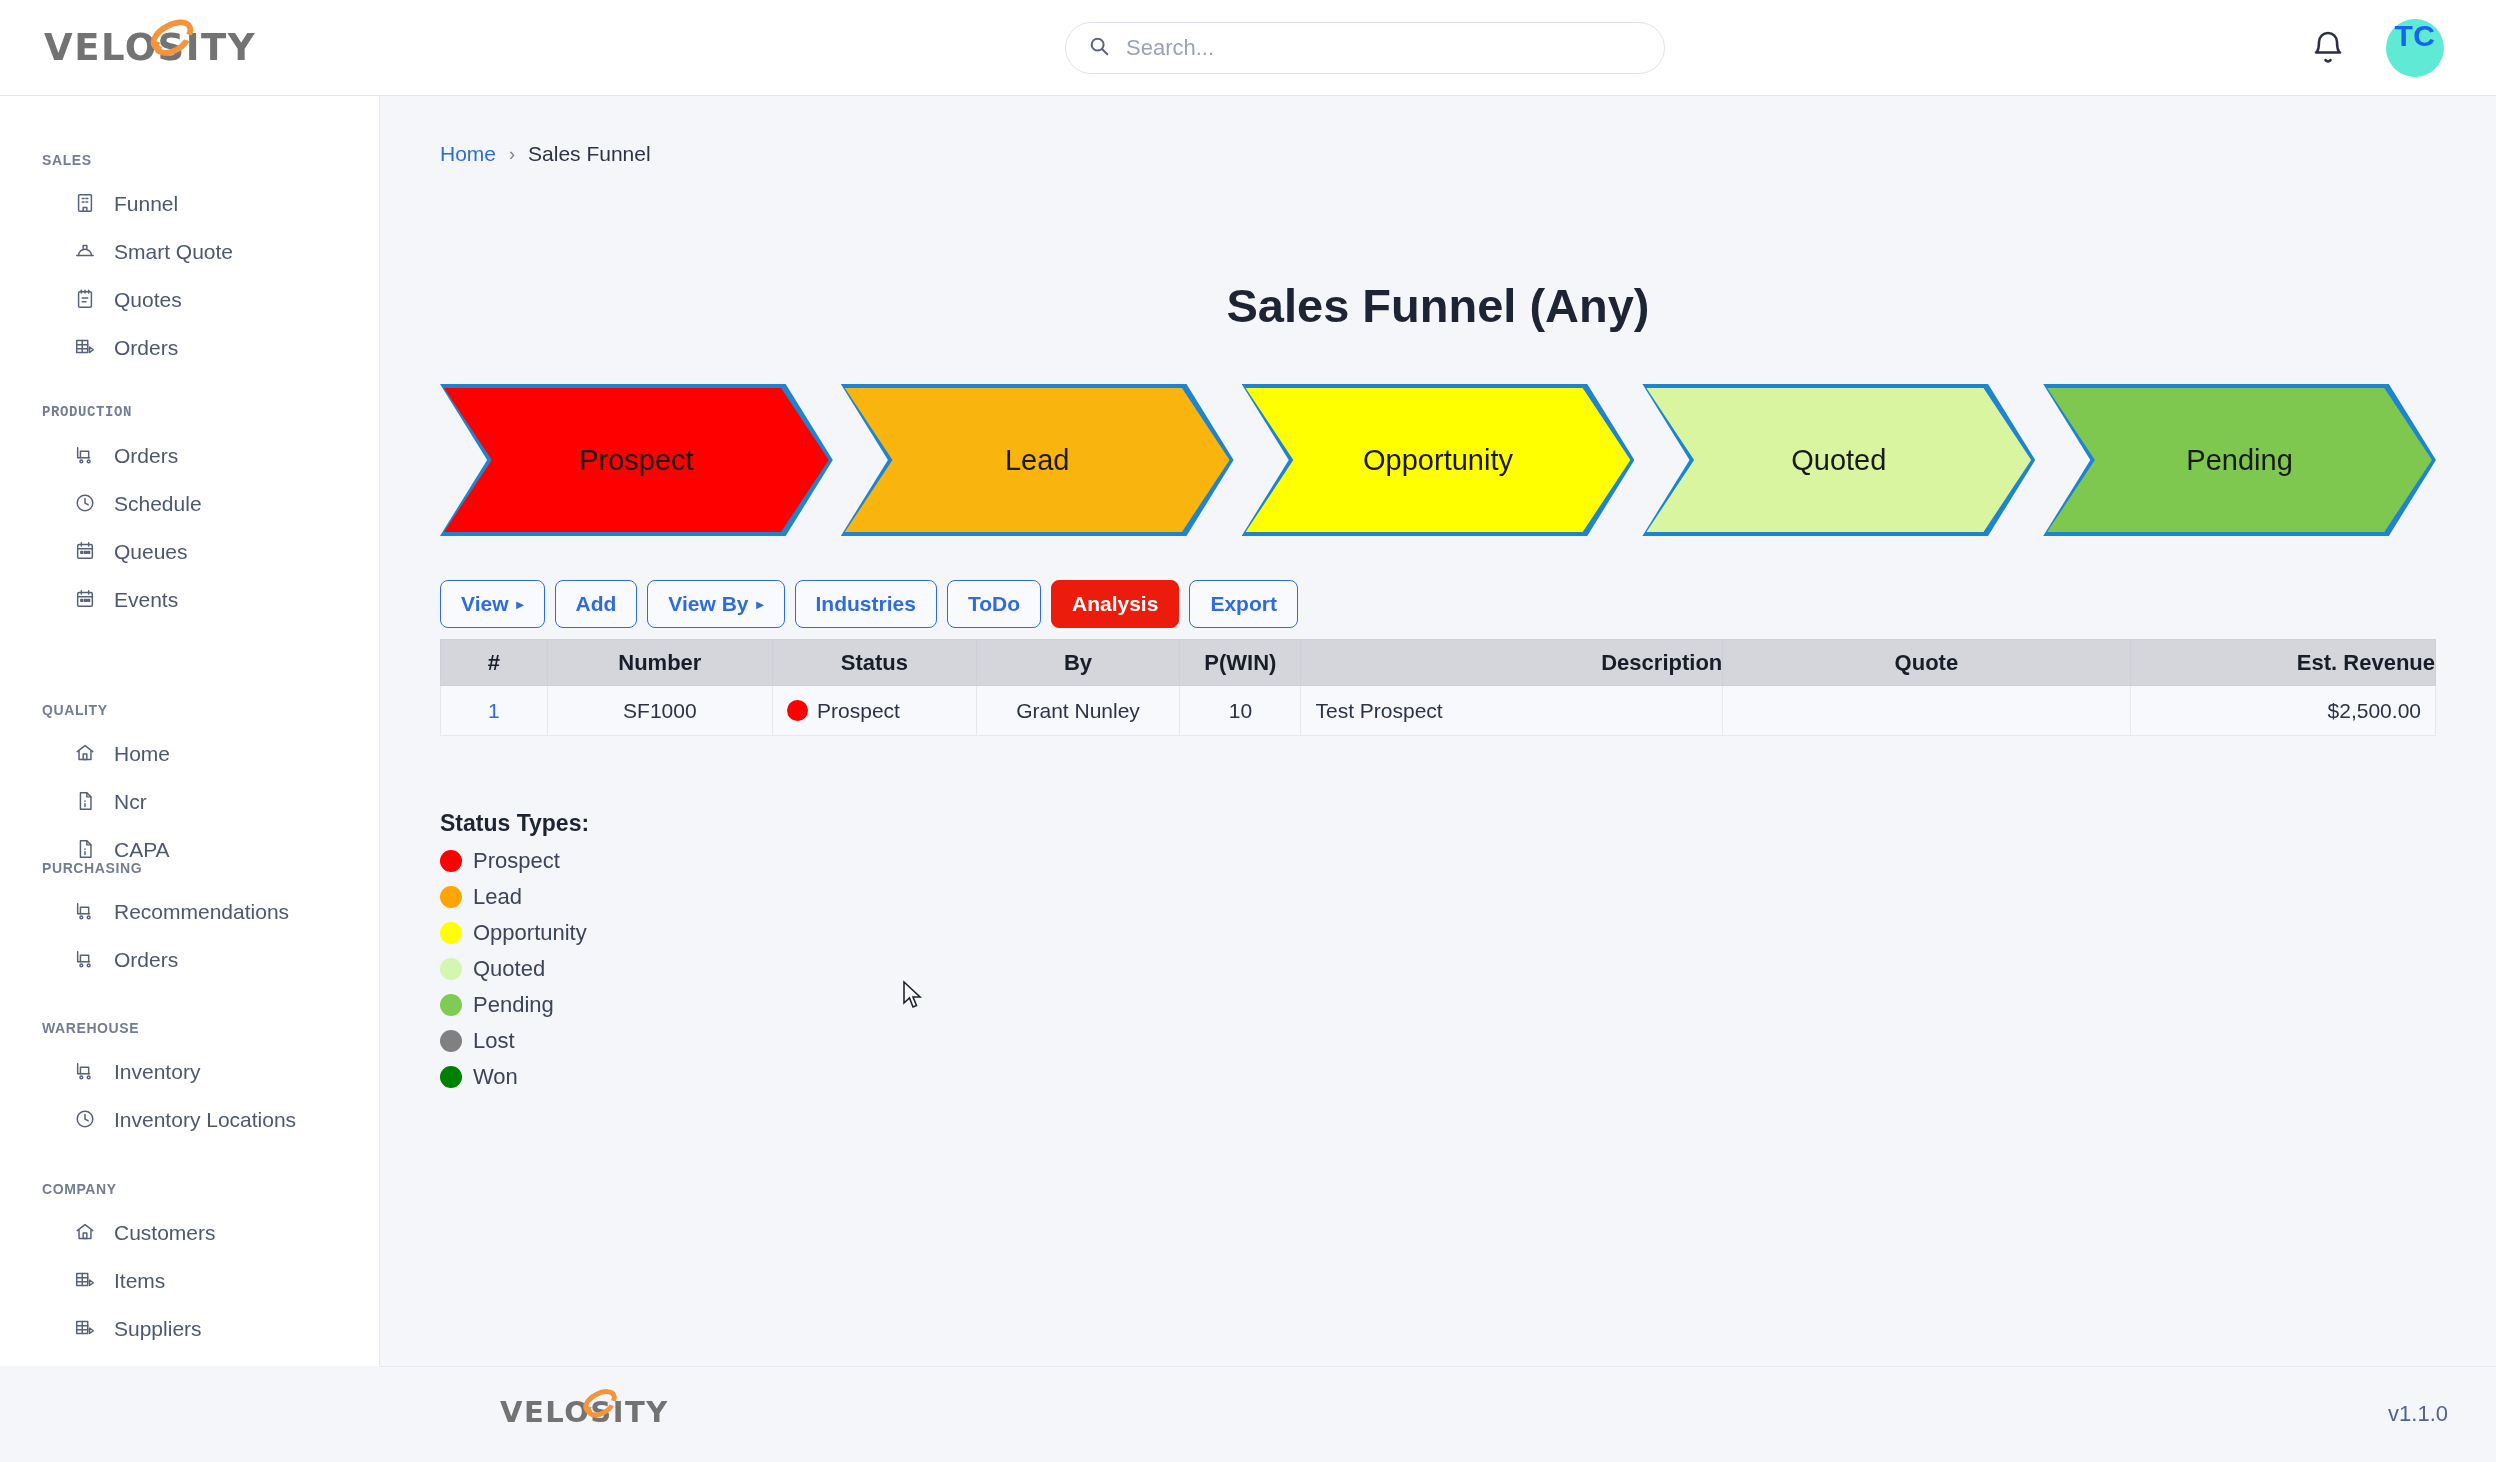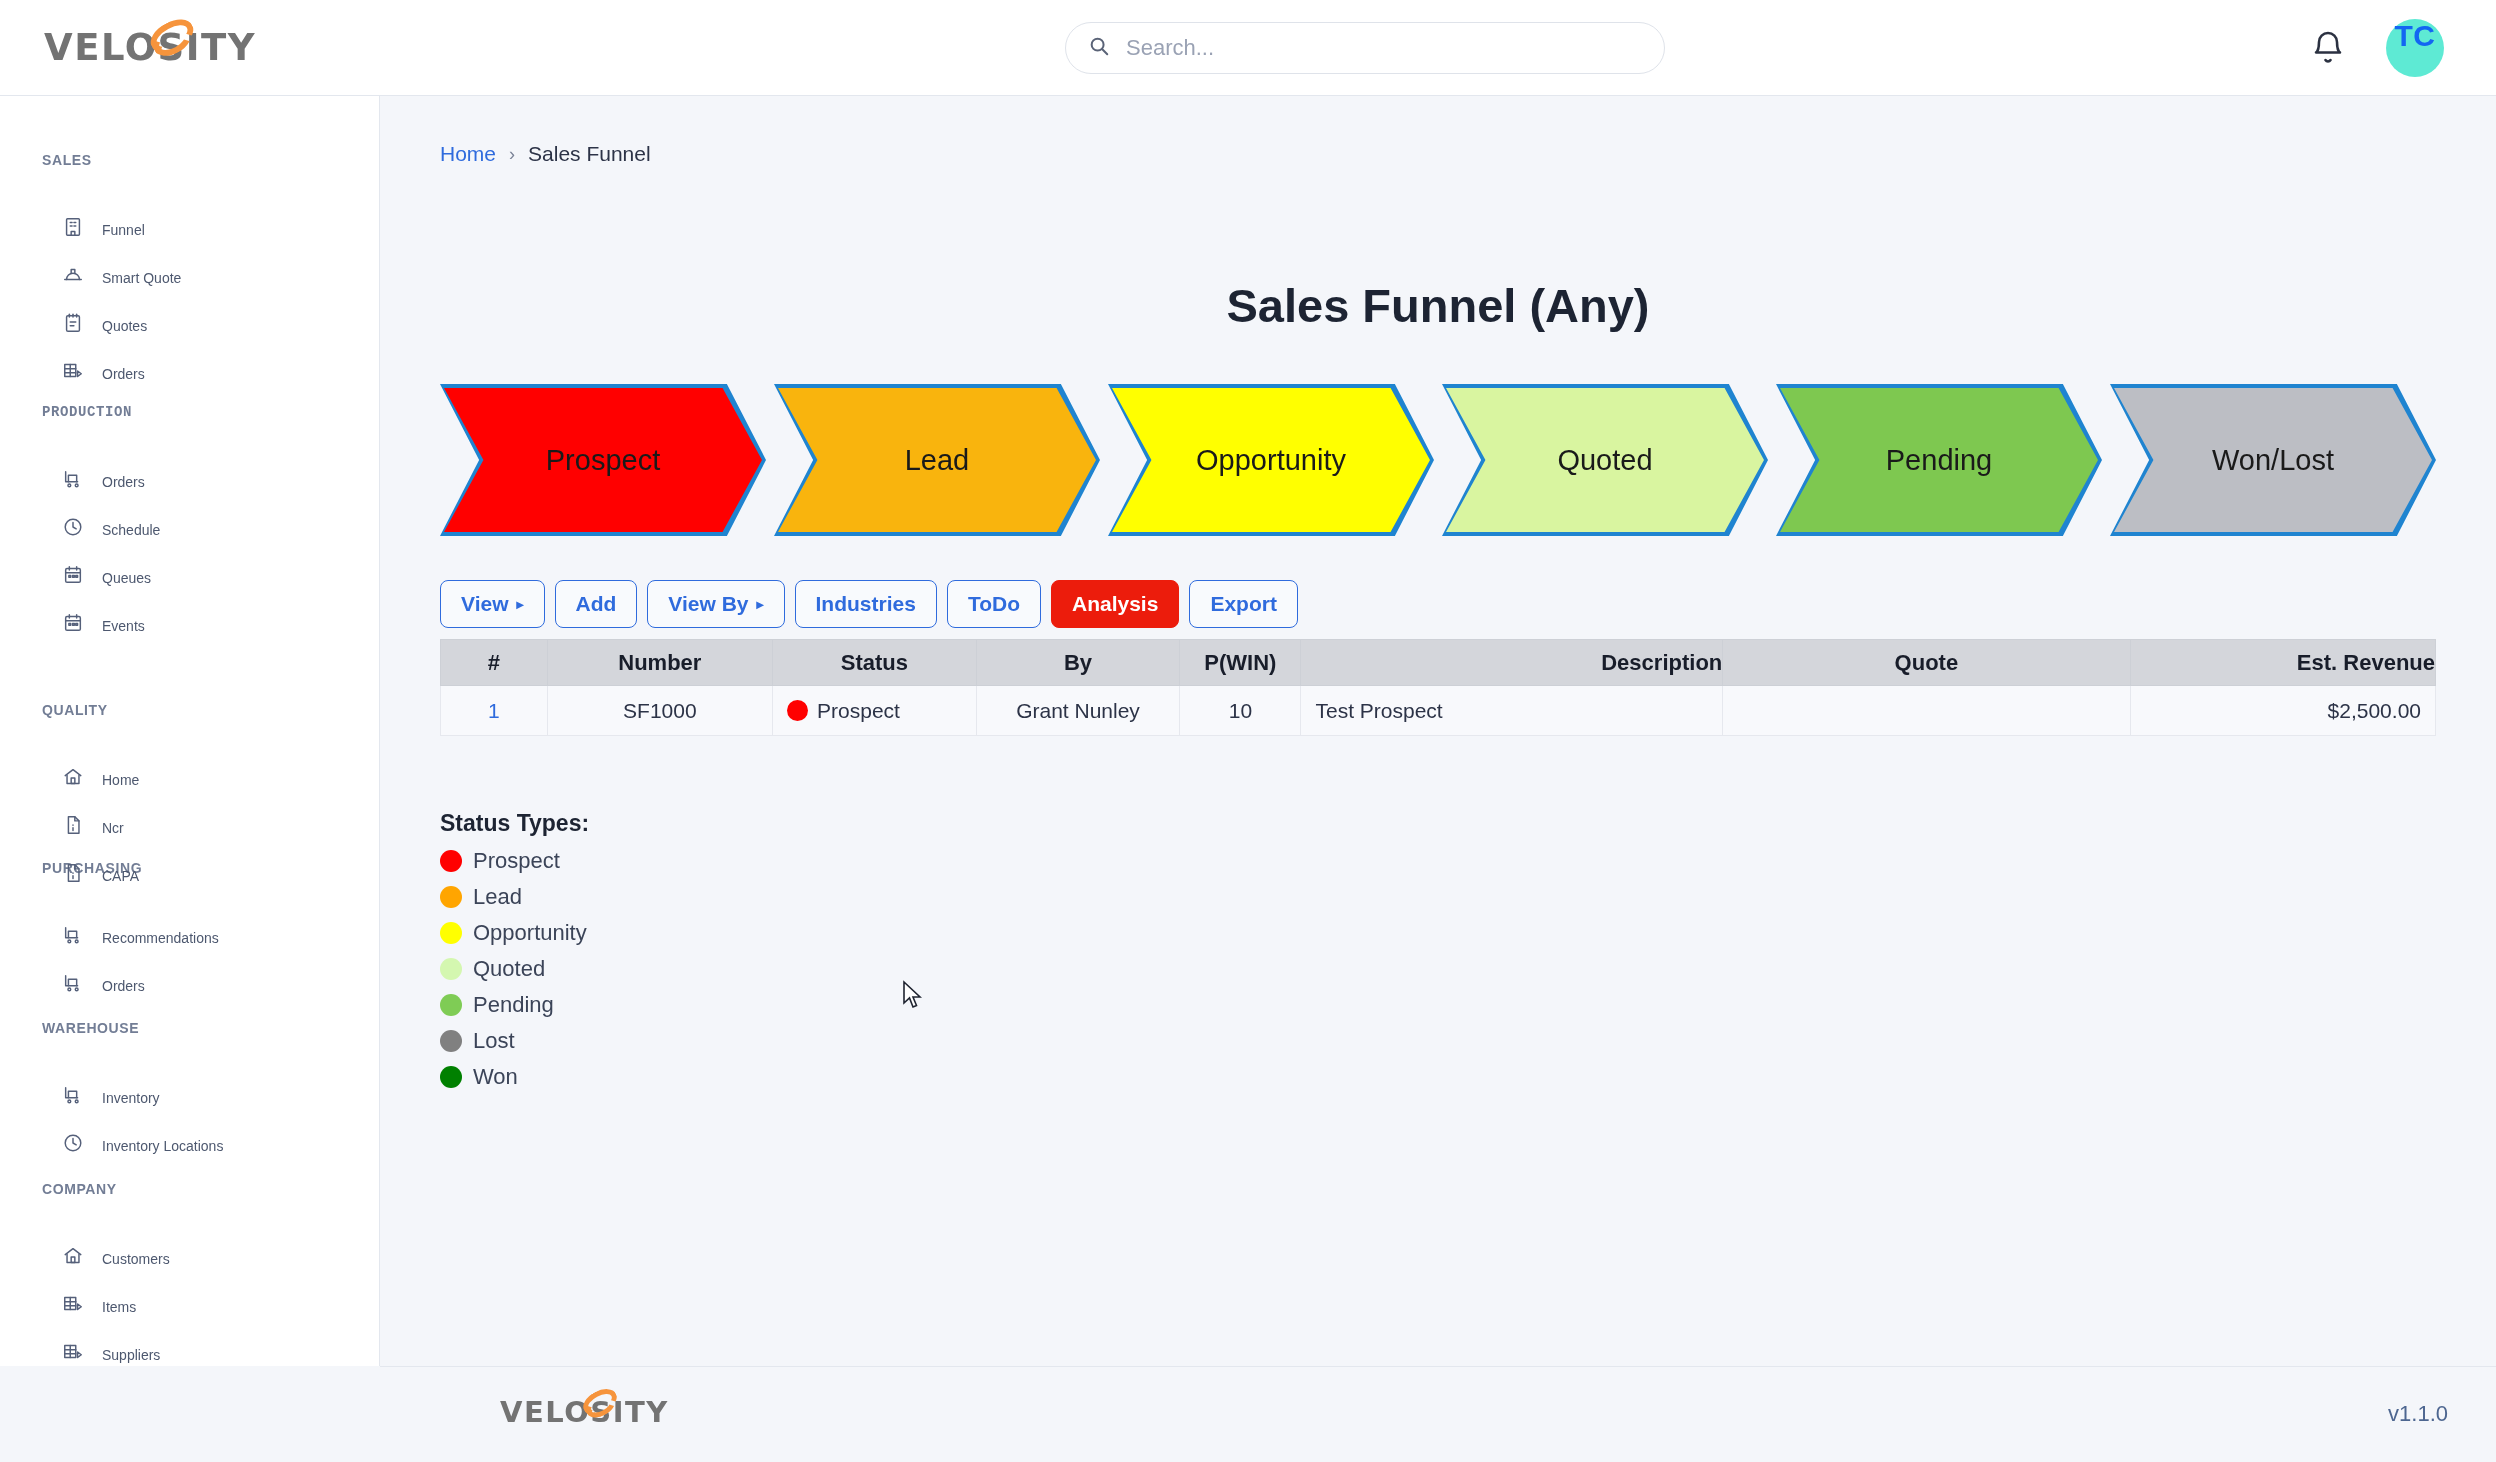--- a/index.html
+++ b/index.html
@@ -83,24 +83,24 @@
     color: #727d95; padding: 0 0 0 42px;
   }
   .sec-sales     { position:absolute; top:  56px; }
   .sec-prod      { position:absolute; top: 308px; font-family: Liberation Mono, monospace; }
   .sec-qual      { position:absolute; top: 606px; }
   .sec-purch     { position:absolute; top: 764px; }
   .sec-ware      { position:absolute; top: 924px; }
   .sec-comp      { position:absolute; top:1085px; }
 
   .nav-item {
-    position: absolute; left: 0; width: 380px; height: 46px;
-    display: flex; align-items: flex-end; gap: 18px;
+    position: absolute; left: 12px; width: 380px; height: 46px;
+    display: flex; align-items: flex-start; gap: 18px;
     padding-left: 62px; cursor: pointer;
-    color: #4d586f; font-size: 14px;
+    color: #4d586f; font-size: 21px;
   }
   .nav-item .ico { width: 22px; height: 22px; flex: 0 0 auto; display:flex; align-items:center; justify-content:center; }
 
   
   #main {
     position: absolute; left: 380px; top: 96px;
     width: 2116px; height: 1270px;
     background: #f4f6fa;
     overflow: hidden;
   }
@@ -503,25 +503,20 @@
       </div>
       <div class="stage">
         <span class="shape" style="background:#1f84d0"></span>
         <span class="fill" style="background:#d9f5a0"></span>
         <span class="lbl">Quoted</span>
       </div>
       <div class="stage">
         <span class="shape" style="background:#1f84d0"></span>
         <span class="fill" style="background:#7ec850"></span>
         <span class="lbl">Pending</span>
-      </div>
-      <div class="stage">
-        <span class="shape" style="background:#1f84d0"></span>
-        <span class="fill" style="background:#bcbec4"></span>
-        <span class="lbl">Won/Lost</span>
       </div>
     </div>
 
   <div id="toolbar">
       <div class="tbtn">
         <span>View</span>
         <span class="car">▸</span>
       </div>
       <div class="tbtn">
         <span>Add</span>

